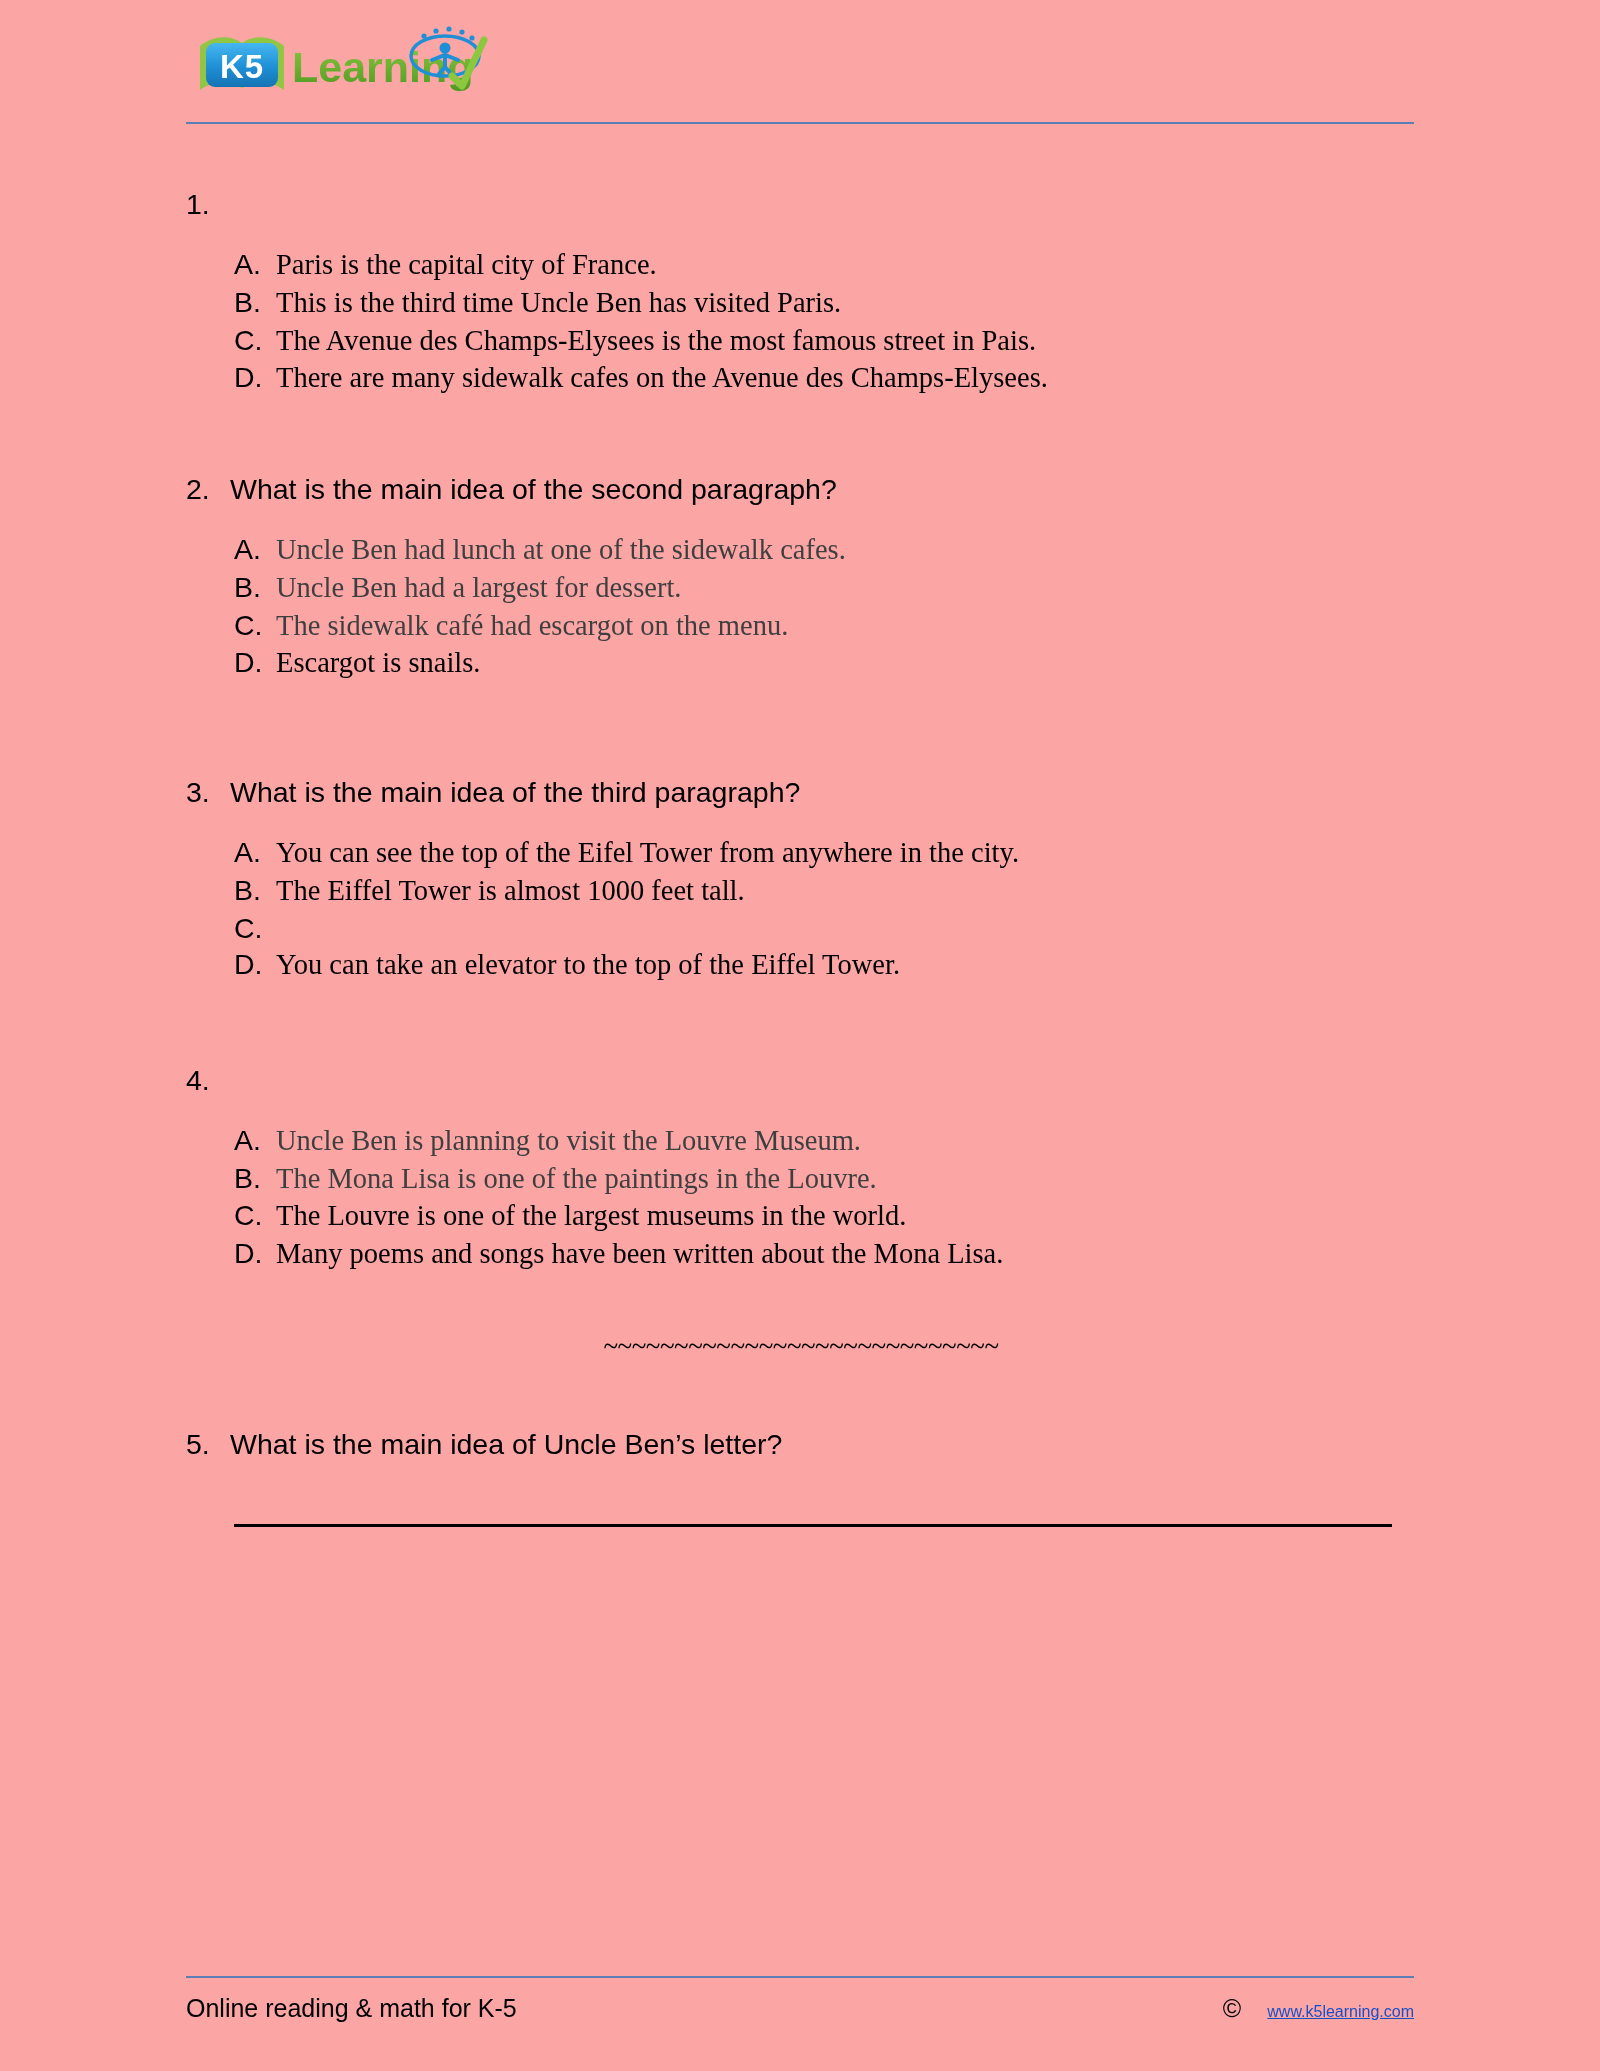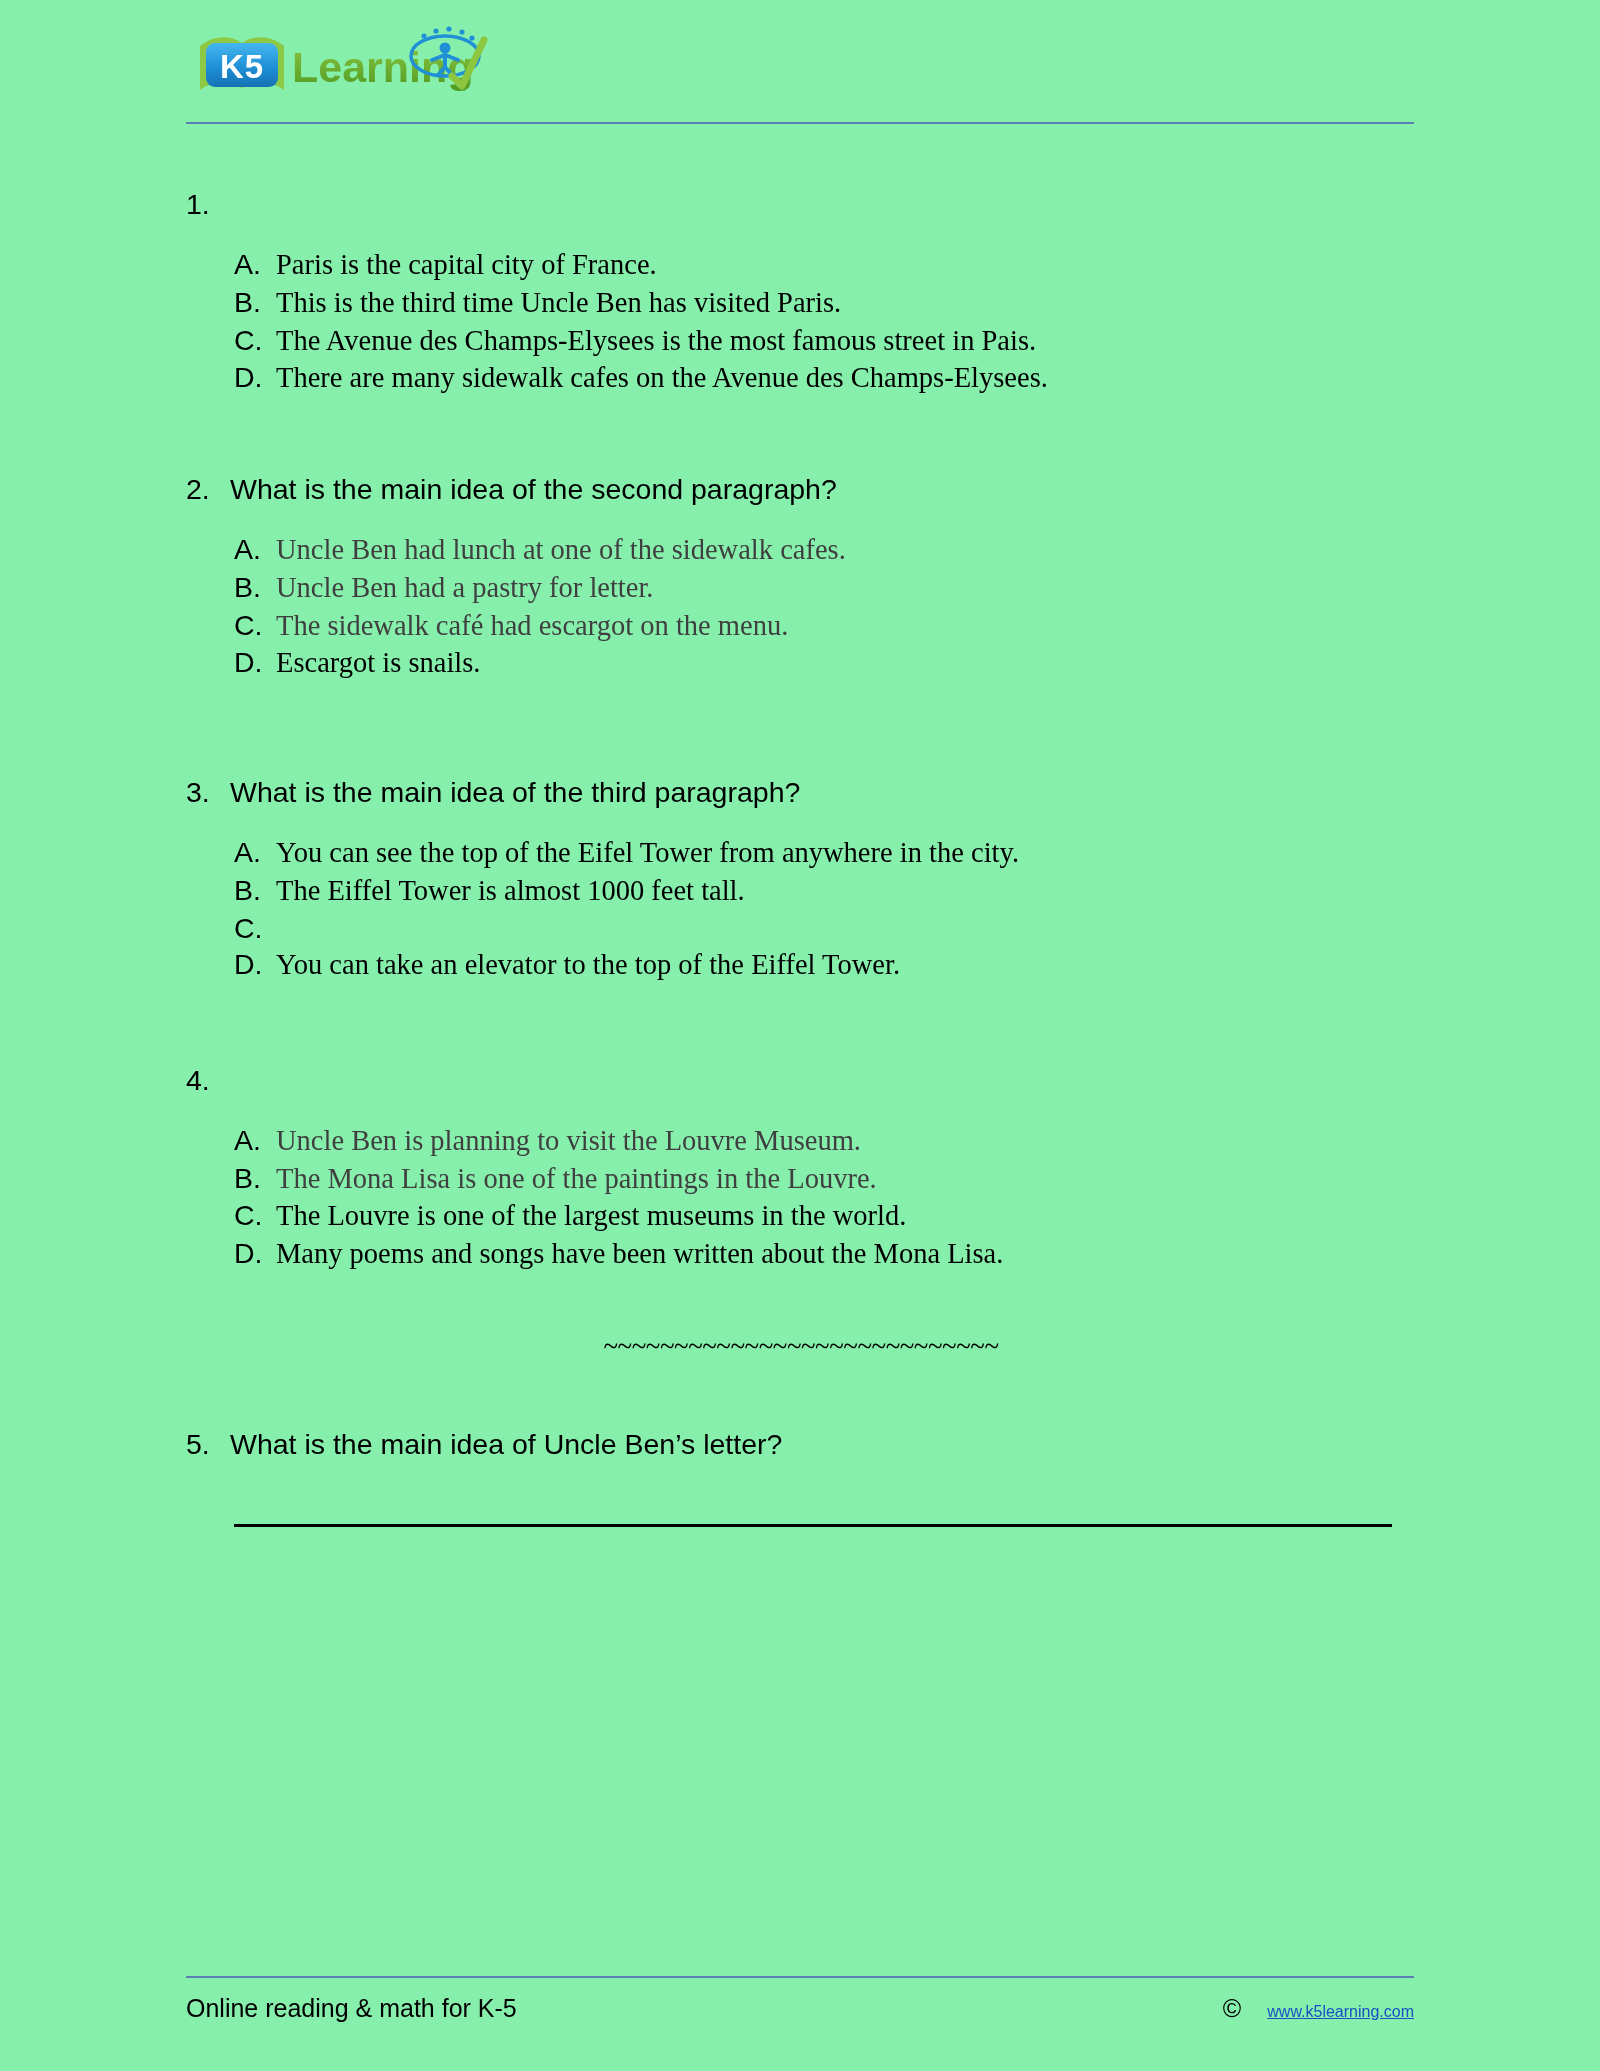--- a/index.html
+++ b/index.html
@@ -5,21 +5,21 @@
   html, body {
     margin: 0;
     padding: 0;
     background: #ffffff;
   }
 
   .page {
     position: relative;
     width: 1600px;
     height: 2071px;
-    background: #86efac;
+    background: #fca5a5;
     font-family: "Liberation Sans", sans-serif;
     box-sizing: border-box;
     overflow: hidden;
   }
 
   
   .header {
     position: absolute;
     left: 186px;
     top: 18px;
@@ -245,21 +245,21 @@
         <span class="q-num">2.</span>
         <span class="q-text">What is the main idea of the second paragraph?</span>
       </div>
       <div class="options">
         <div class="option">
           <span class="opt-letter">A.</span>
           <span class="opt-text gray">Uncle Ben had lunch at one of the sidewalk cafes.</span>
         </div>
         <div class="option">
           <span class="opt-letter">B.</span>
-          <span class="opt-text gray">Uncle Ben had a pastry for letter.</span>
+          <span class="opt-text gray">Uncle Ben had a largest for dessert.</span>
         </div>
         <div class="option">
           <span class="opt-letter">C.</span>
           <span class="opt-text gray">The sidewalk café had escargot on the menu.</span>
         </div>
         <div class="option">
           <span class="opt-letter">D.</span>
           <span class="opt-text">Escargot is snails.</span>
         </div>
       </div>

